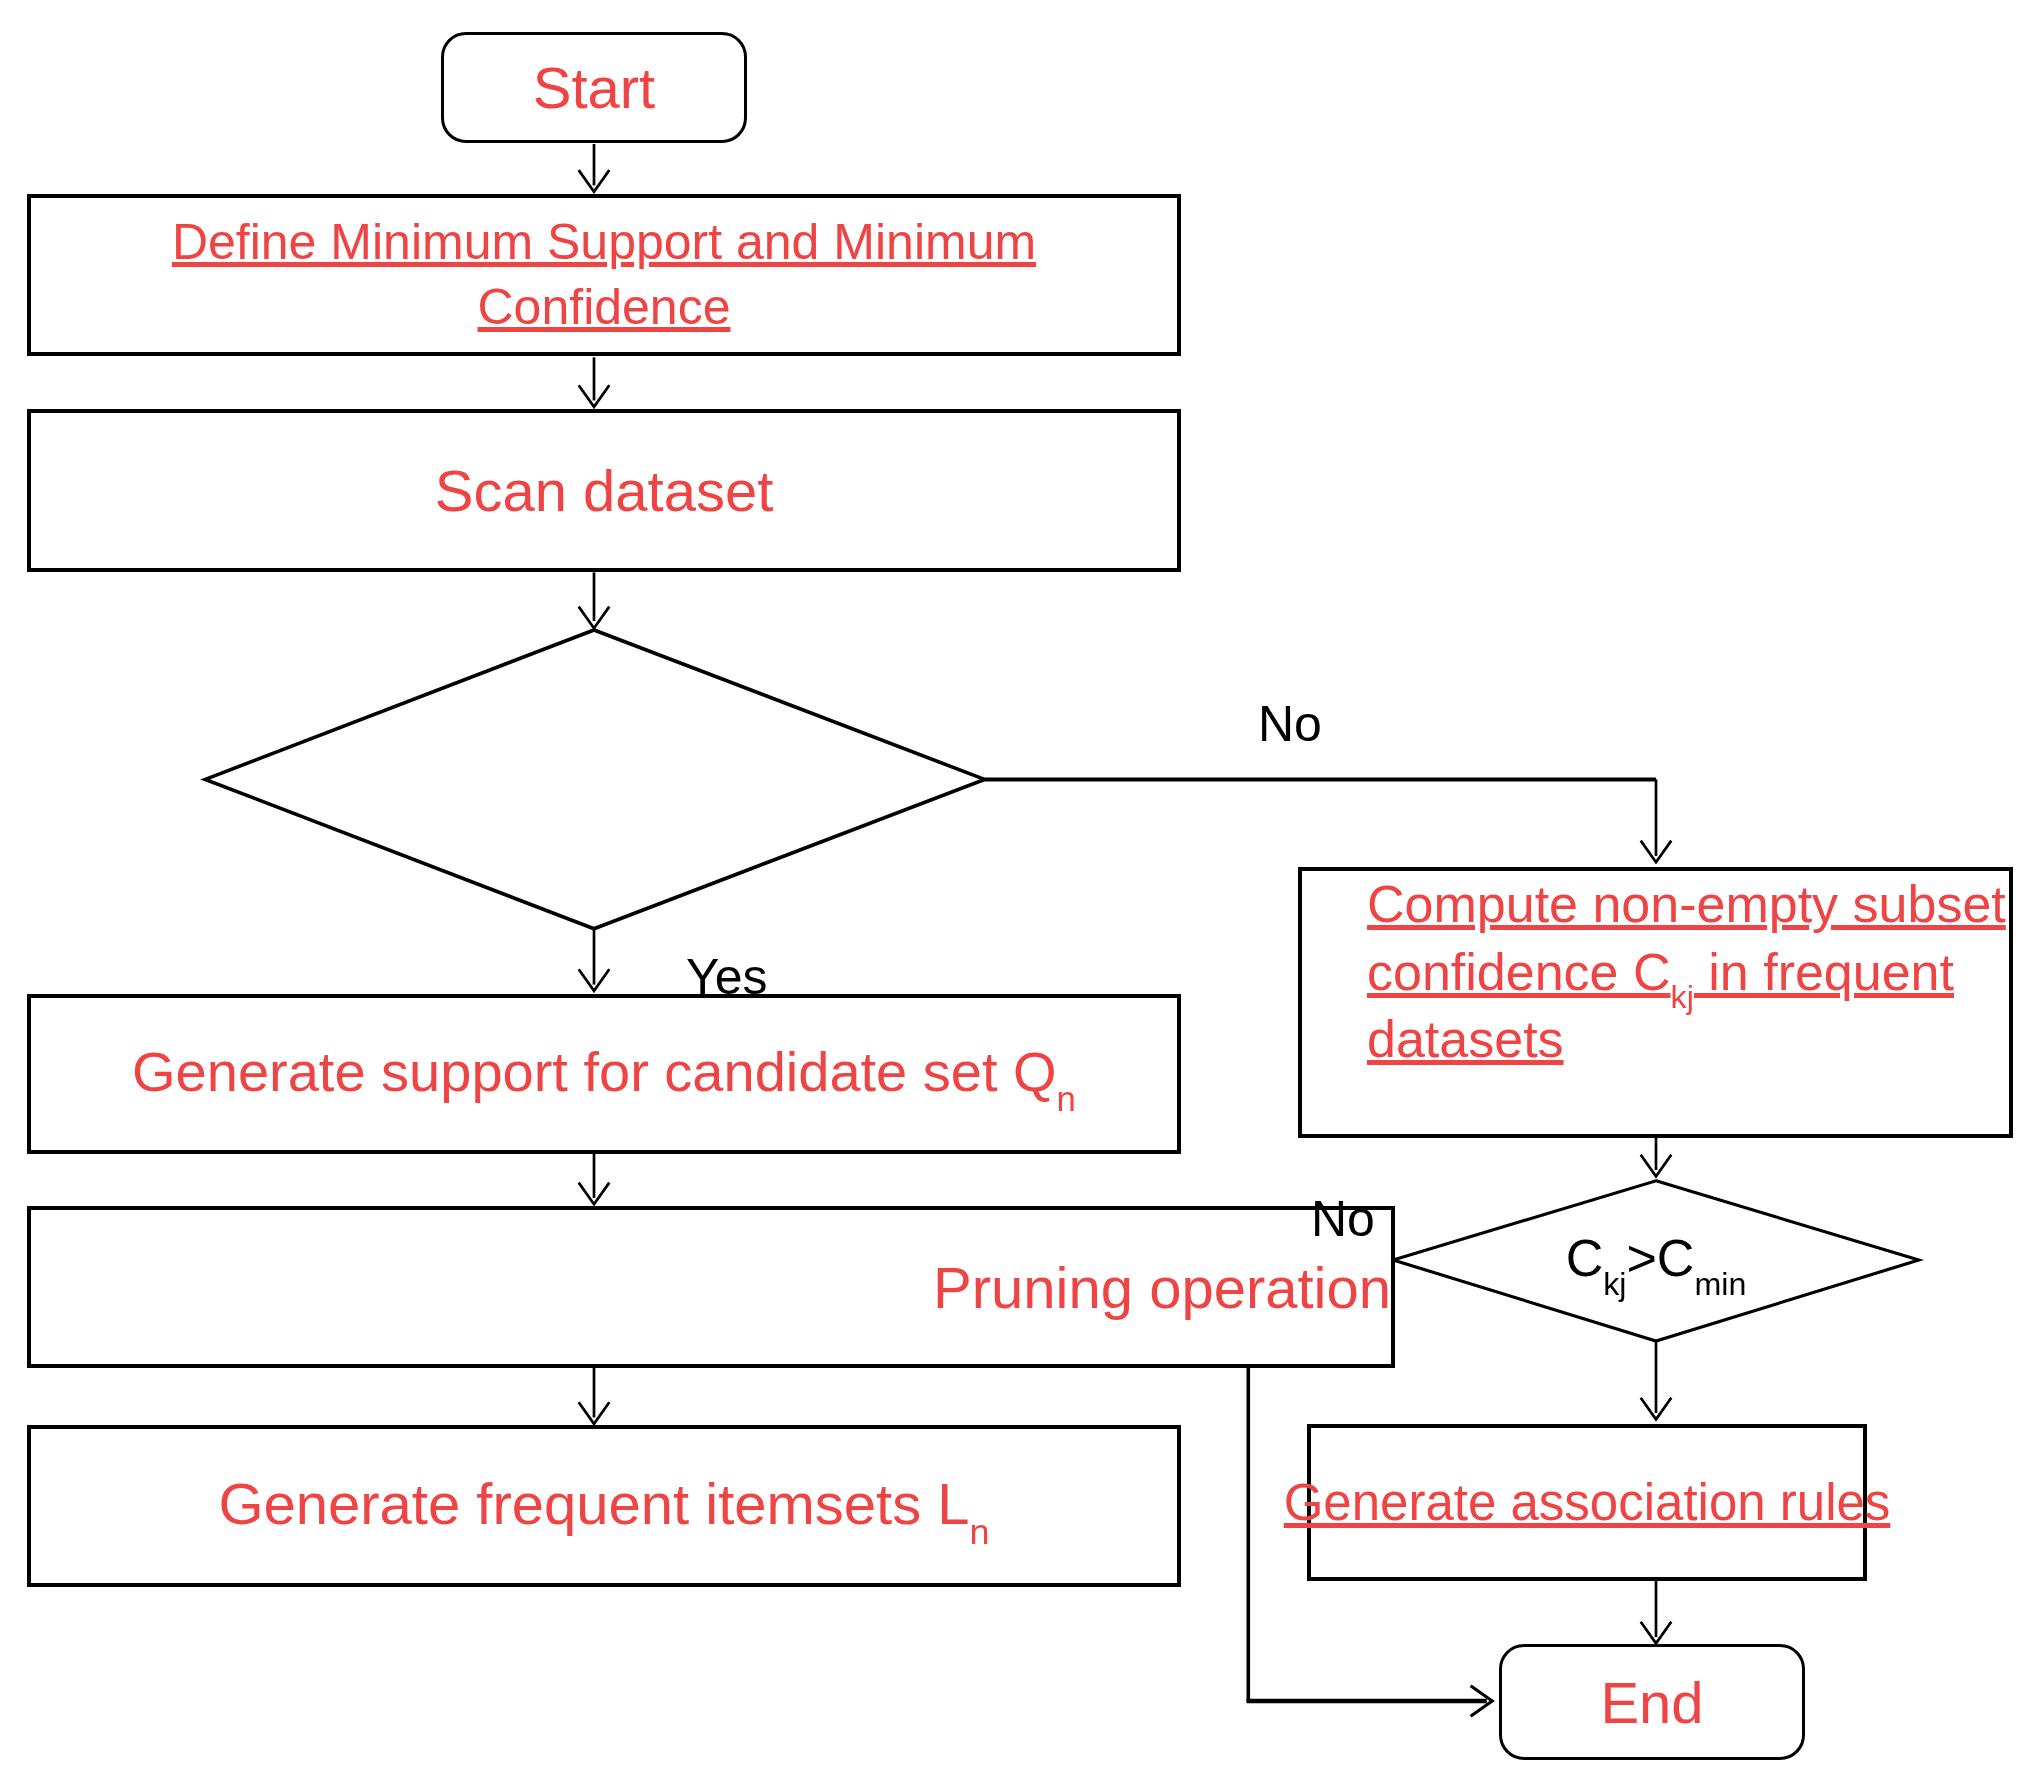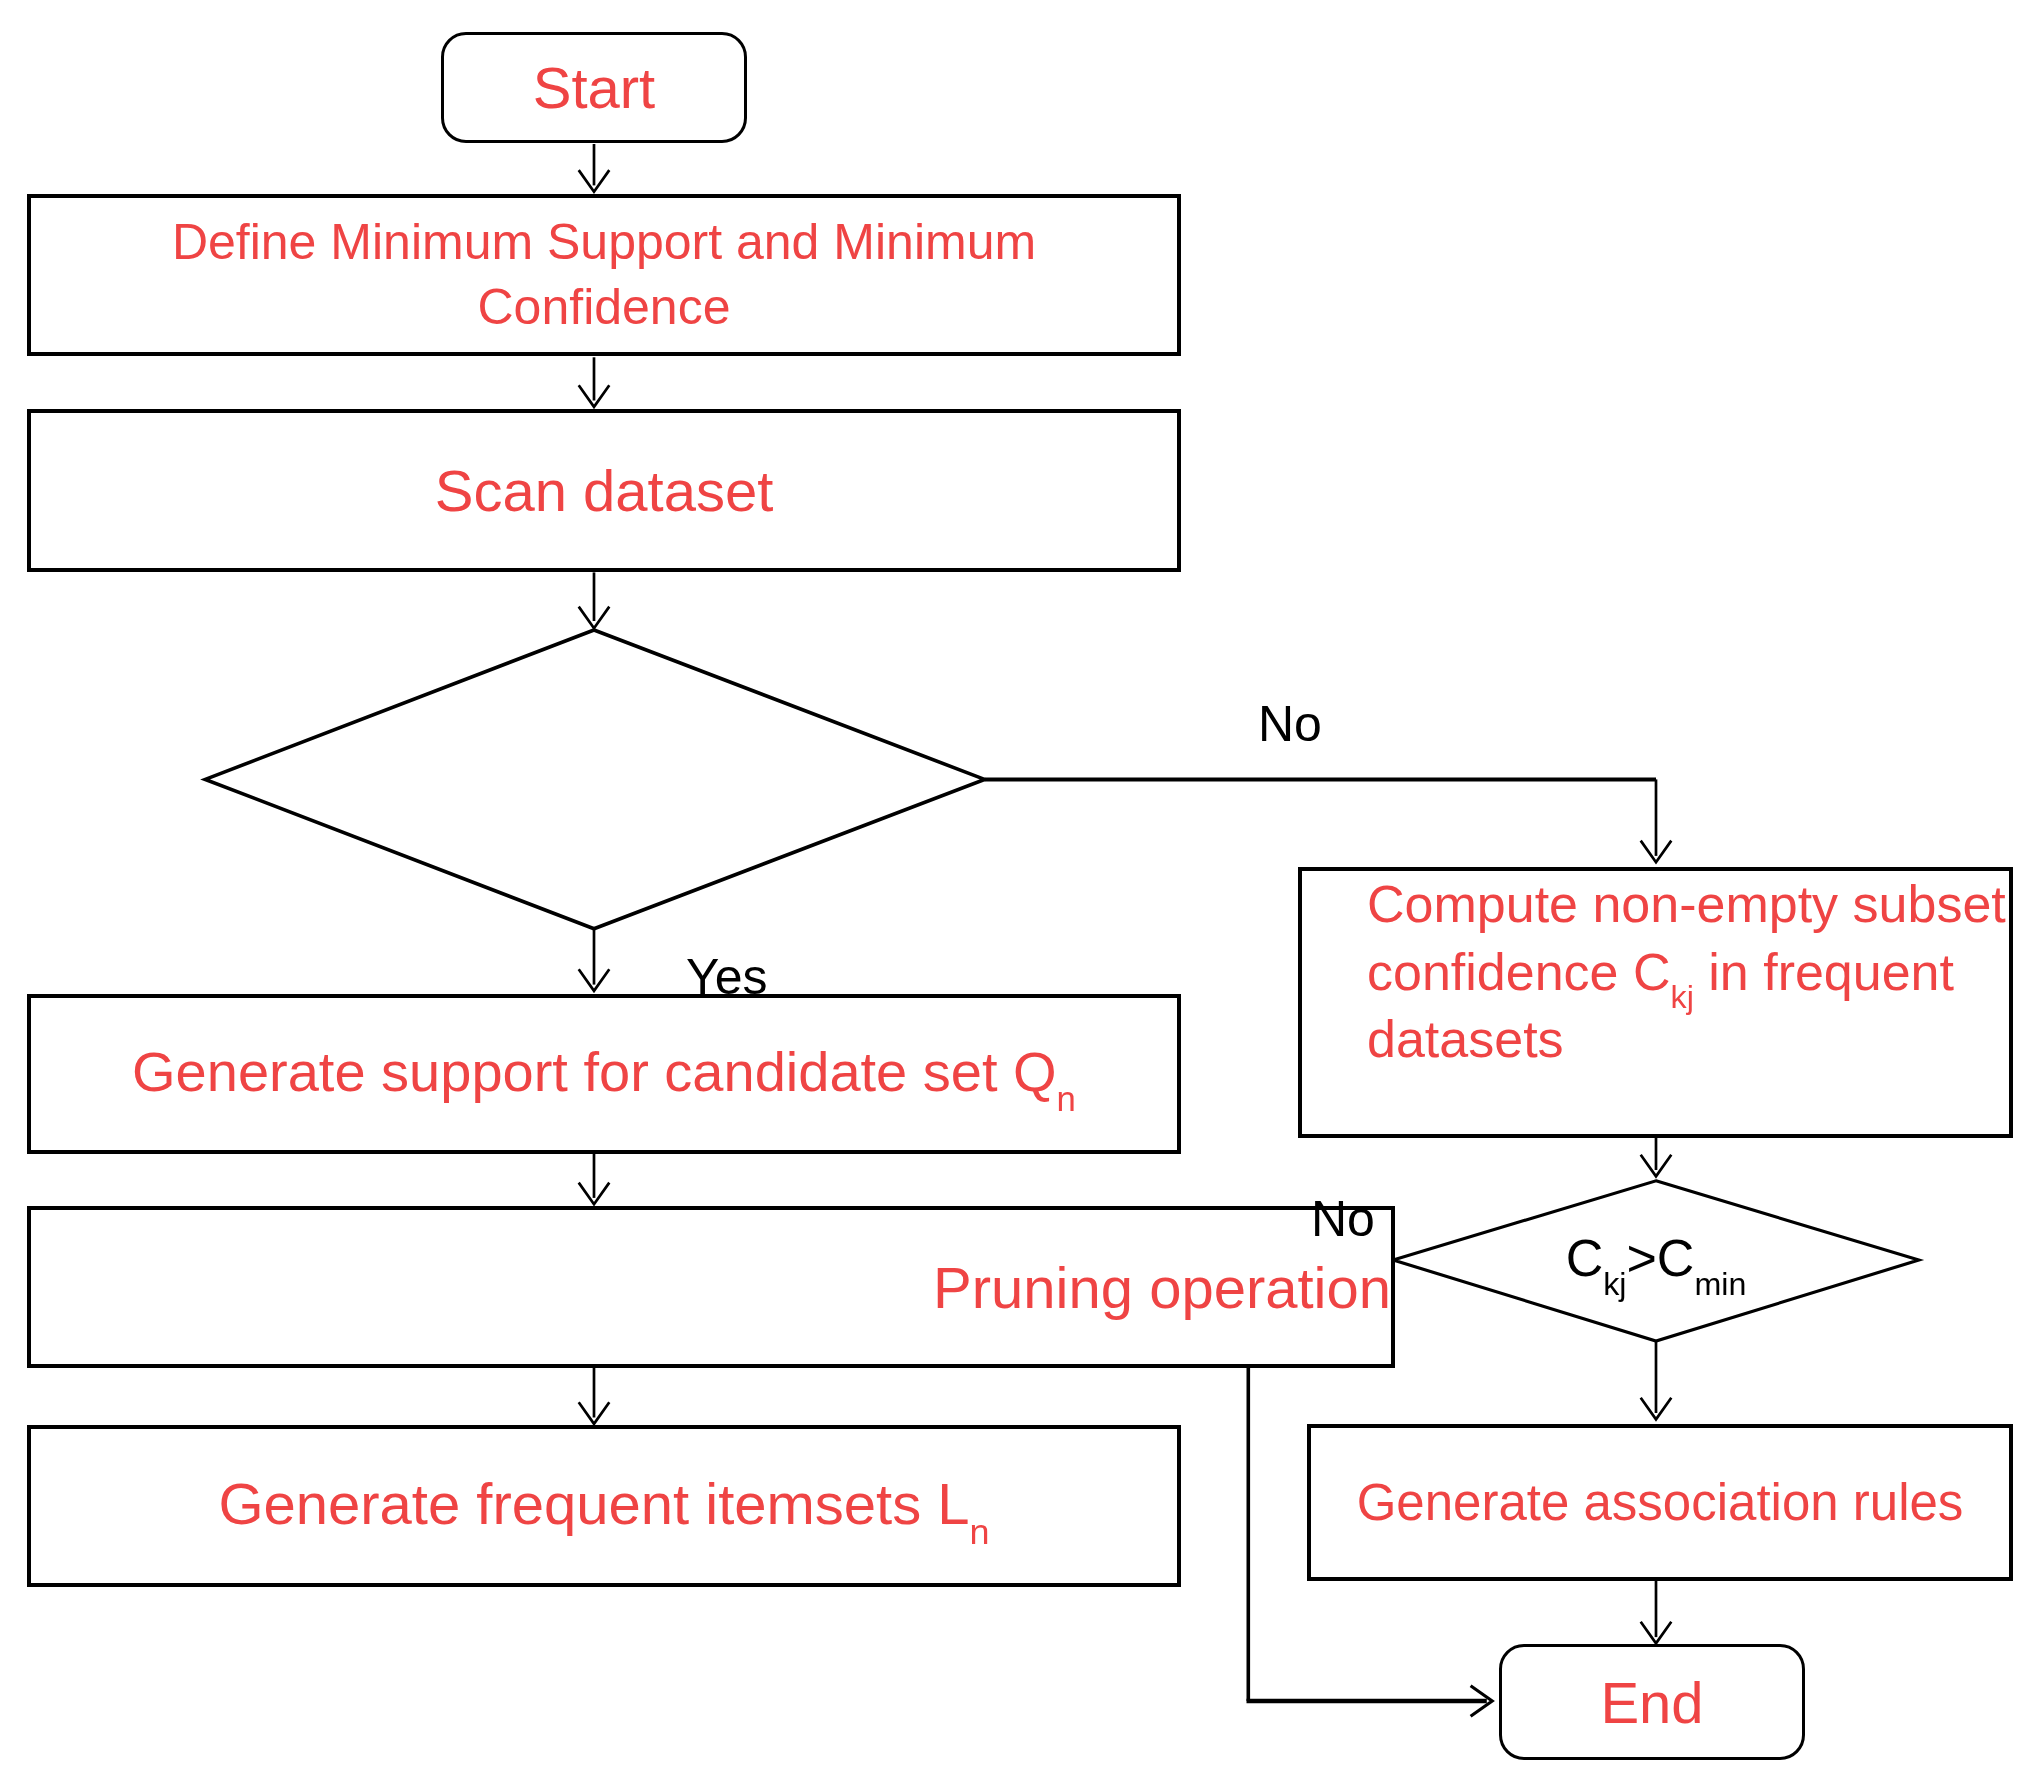--- a/index.html
+++ b/index.html
@@ -30,21 +30,21 @@
     display: flex;
     align-items: center;
     justify-content: center;
     text-align: center;
     white-space: nowrap;
     background: transparent;
     border: none;
   }
   .edge-label { position: absolute; white-space: nowrap; font-size: 50px; }
   .sub { font-size: 0.62em; position: relative; top: 0.22em; line-height: 1; }
-  .multiline { line-height: 1.30; }
+  .multiline { line-height: 1.30; text-decoration: underline; }
   .left-text { text-align: left; justify-content: flex-start; }
   path, polygon { vector-effect: none; }
 </style>
 </head>
 <body>
 
 <div id="canvas">
 
   <svg id="wires" viewBox="0 0 2270 1990" fill="none" stroke="#000000" stroke-linecap="butt" stroke-linejoin="miter">
 
@@ -162,21 +162,21 @@
   <div class="diamond-text" style="left:1393px; top:1203px; width:526px; height:115px; font-size:52px;">
     <span>
       <span>C</span><sub class="sub">kj</sub><span>&gt;</span><span>C</span><sub class="sub">min</sub>
     </span>
   </div>
 
   <div class="edge-label" style="left:1311px; top:1190px;">
     <span>No</span>
   </div>
 
-  <div class="node nowrap" style="left:1307px; top:1424px; width:706px; height:157px; font-size:51px;">
+  <div class="node nowrap" style="left:1307px; top:1424px; width:560px; height:157px; font-size:51px;text-decoration:underline;">
     <span>Generate association rules</span>
   </div>
 
   <div class="node terminator nowrap" style="left:1499px; top:1644px; width:306px; height:116px; font-size:58px;">
     <span>End</span>
   </div>
 
 </div>
 
 

